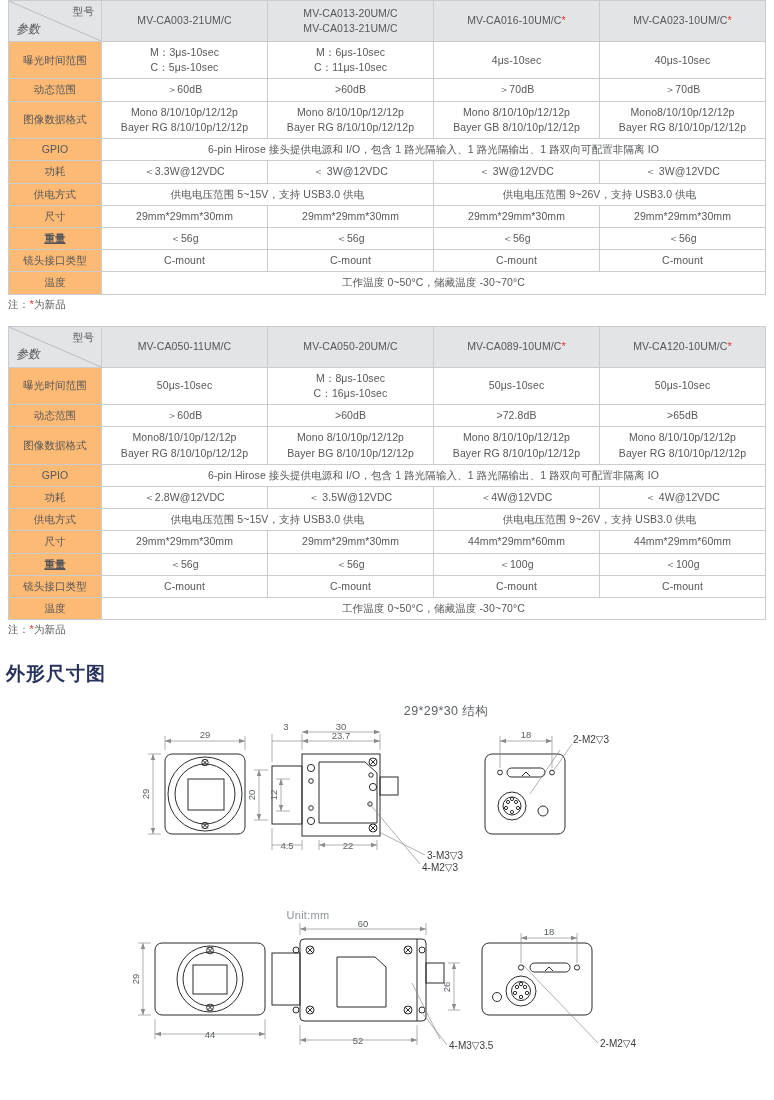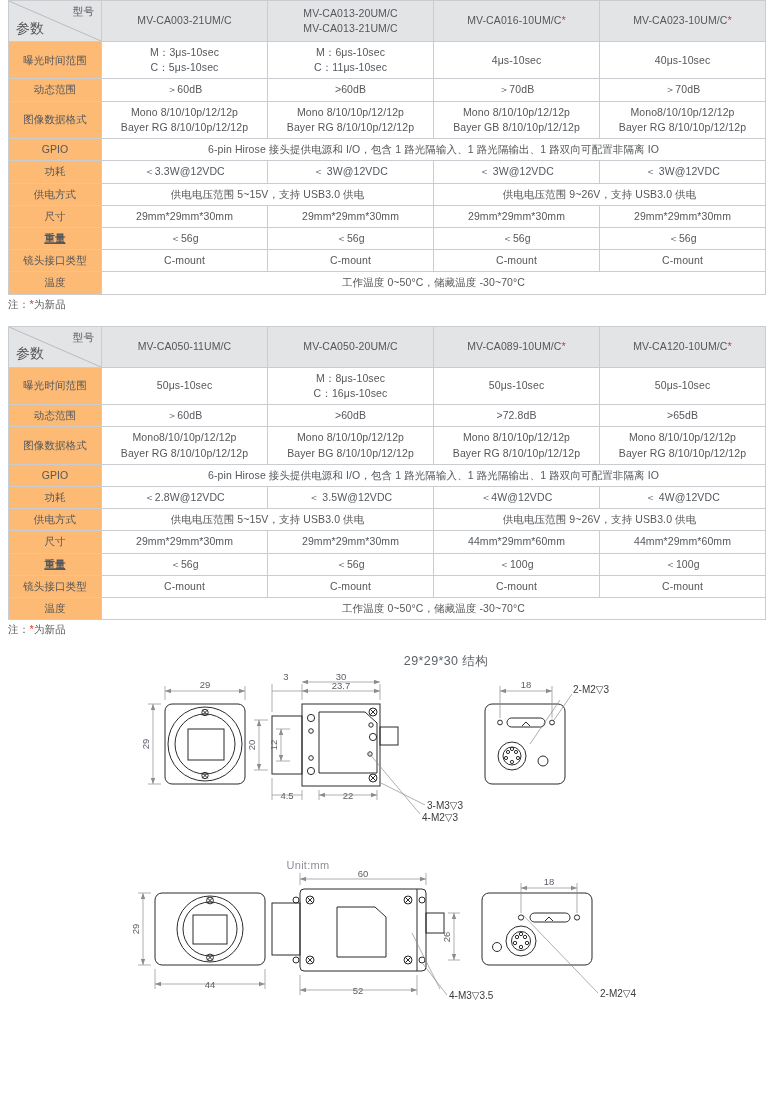--- a/index.html
+++ b/index.html
@@ -44,21 +44,21 @@
     padding:0 !important;
     height:40px;
   }
   .corner .diag{
     position:absolute;inset:0;
   }
   .corner .t-model{
     position:absolute;right:7px;top:3px;font-size:10.5px;
   }
   .corner .t-param{
-    position:absolute;left:7px;bottom:3px;font-size:14px;
+    position:absolute;left:7px;bottom:3px;font-size:12px;font-style:italic;
   }
   .hdr-cell{line-height:1.5;}
   .star{color:#e8322a;font-size:11px;}
   .twoline span{display:block;}
   .weight-label{font-weight:bold;text-decoration:underline;}
   .note{
     width:758px;margin:3px 8px 0 8px;
     font-size:10.5px;color:#55575a;
     letter-spacing:.2px;
   }
@@ -293,20 +293,21 @@
         <td>C-mount</td>
       </tr>
       <tr>
         <td class="rowlabel">温度</td>
         <td colspan="4">工作温度 0~50°C，储藏温度 -30~70°C</td>
       </tr>
     </tbody>
   </table>
   <div class="note"><span>注：</span><span class="star">*</span><span>为新品</span></div>
 
+  <div class="section-title">外形尺寸图</div>
 
   <div class="drawing-title">29*29*30 结构</div>
 
   <div class="draw-wrap">
   <svg width="774" height="185" viewBox="0 0 774 185">
     <g stroke="#2b2b2b" fill="none" stroke-width="1" stroke-linejoin="miter">
 
       <rect x="165" y="30" width="80" height="80" rx="7"></rect>
       <circle cx="205" cy="70" r="37"></circle>
       <circle cx="205" cy="70" r="30"></circle>

